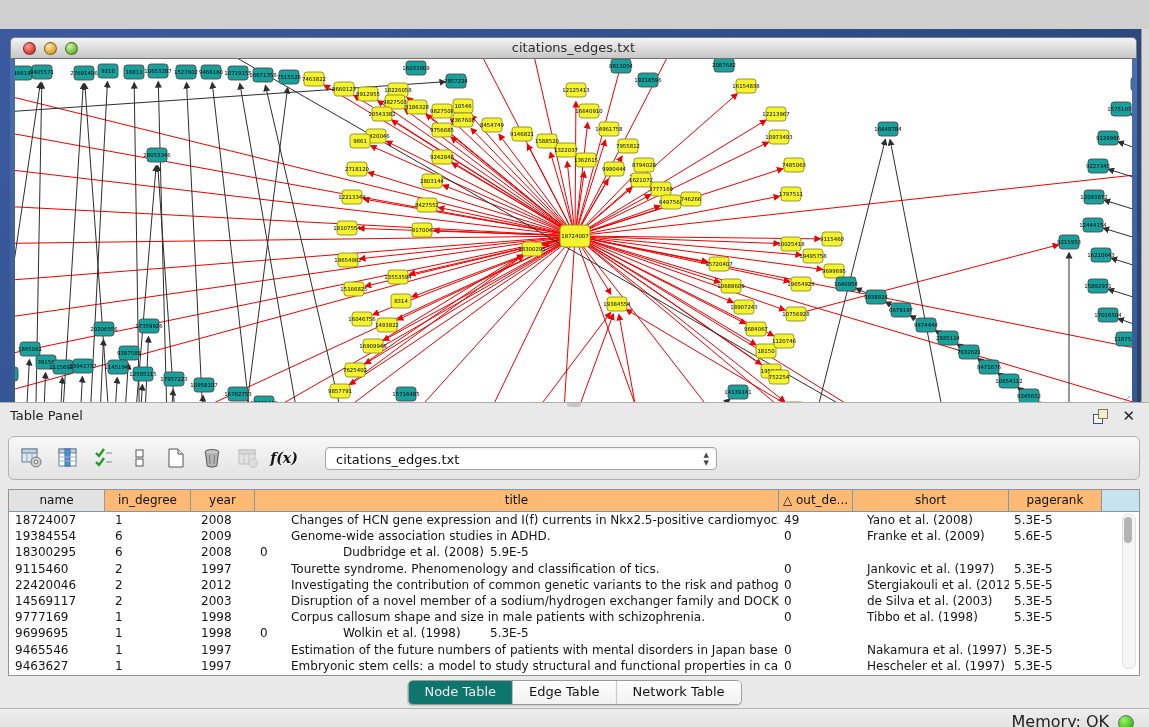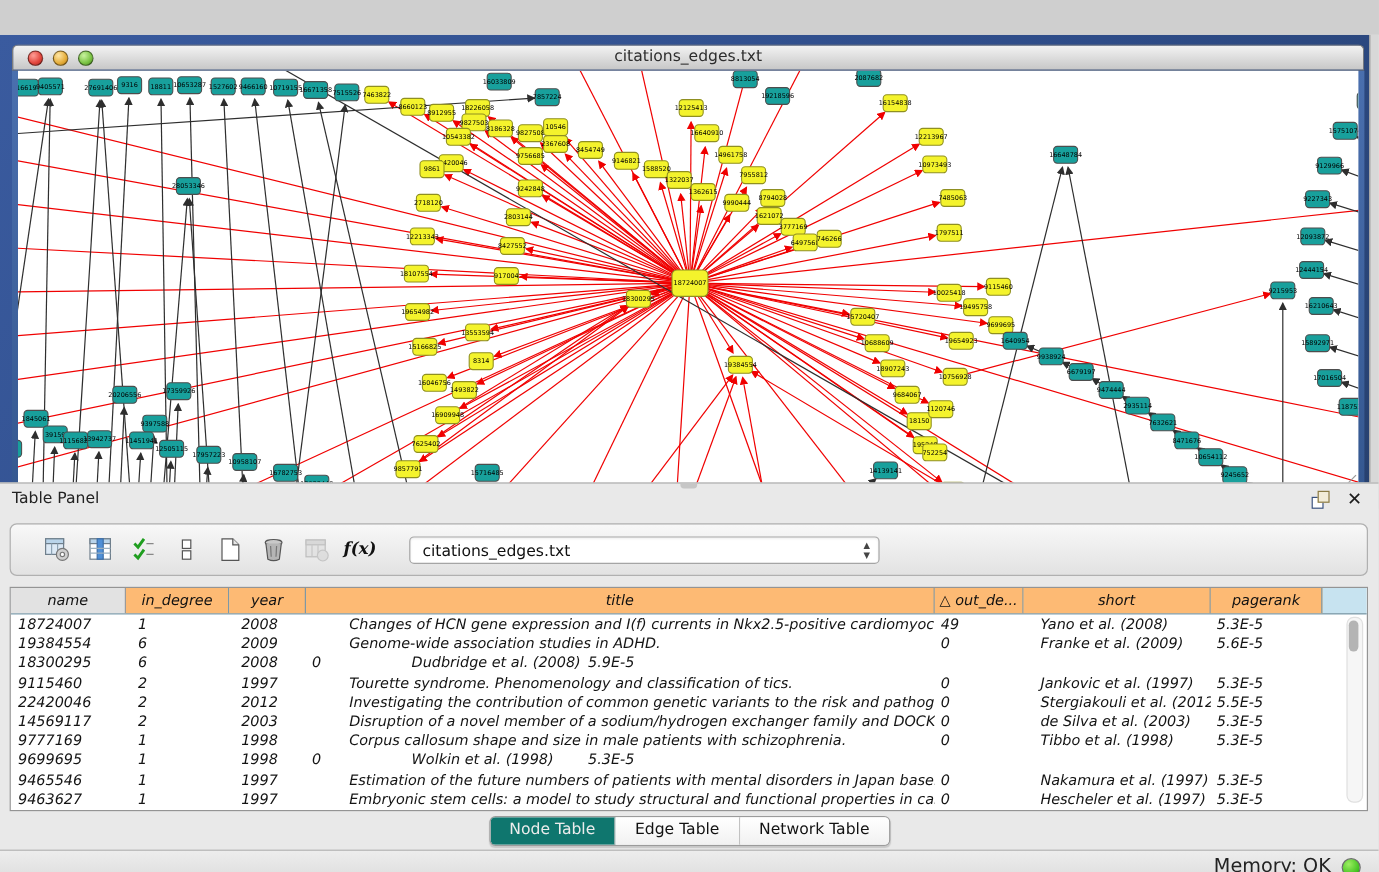--- a/index.html
+++ b/index.html
@@ -34,31 +34,31 @@
   .tp-actions{position:absolute;right:14px;top:6px;display:flex;gap:14px;align-items:center;}
   .float-ic{position:relative;width:15px;height:15px;}
   .float-ic .sq1{position:absolute;left:0;bottom:0;width:8px;height:8px;border:1.5px solid #39507c;background:#fff;}
   .float-ic .sq2{position:absolute;right:0;top:0;width:8px;height:8px;border:1.5px solid #8a7b45;background:#f2ecd8;}
   .close-x{font-size:15px;font-weight:bold;color:#1c1c1c;line-height:15px;cursor:default;}
   .divider-handle{position:absolute;left:567px;top:0;width:14px;height:4px;
     border-radius:0 0 3px 3px;background:#c6c6c6;}
 
   .toolbar{position:absolute;left:8px;top:33px;width:1132px;height:44px;box-sizing:border-box;
     border:1px solid #b0b0b0;border-radius:6px;background:linear-gradient(#f8f8f8,#e2e2e2);
-    display:flex;align-items:center;padding-left:28px;gap:14px;}
+    display:flex;align-items:center;padding-left:12px;gap:14px;}
   .tb-icon{width:22px;height:22px;display:flex;align-items:center;justify-content:center;}
   .fx{font-family:"DejaVu Serif","Liberation Serif",serif;font-style:italic;font-weight:bold;
     font-size:14px;color:#111;}
   .combo{margin-left:16px;width:392px;height:23px;background:#fff;border:1px solid #a5a5a5;
     border-radius:4px;position:relative;font-size:13px;color:#111;line-height:23px;
     padding-left:10px;box-sizing:border-box;box-shadow:inset 0 1px 2px rgba(0,0,0,.08);}
   .combo .arrows{position:absolute;right:7px;top:3px;font-size:7px;line-height:8px;color:#444;text-align:center;}
 
   .table-wrap{position:absolute;left:8px;top:86px;width:1132px;height:187px;box-sizing:border-box;
-    background:#fff;border:1px solid #949494;overflow:hidden;font-style:italic;}
+    background:#fff;border:1px solid #949494;overflow:hidden;}
   .thead{display:flex;height:21px;border-bottom:1px solid #7d98a6;background:#c7e3f0;}
   .th{box-sizing:border-box;border-right:1px solid #7d98a6;font-size:12px;color:#111;
     text-align:center;line-height:20px;background:#fdba74;overflow:hidden;white-space:nowrap;}
   .th.name-col{background:#e2e2e2;border-right:1px solid #9a9a9a;}
   .tbody .tr{display:flex;height:16.2px;}
   .td{box-sizing:border-box;font-size:12px;color:#141414;line-height:16px;
     overflow:hidden;white-space:nowrap;}
   .c0{width:96px;padding-left:6px;}
   .c1{width:86px;padding-left:10px;}
   .c2{width:64px;padding-left:10px;}

